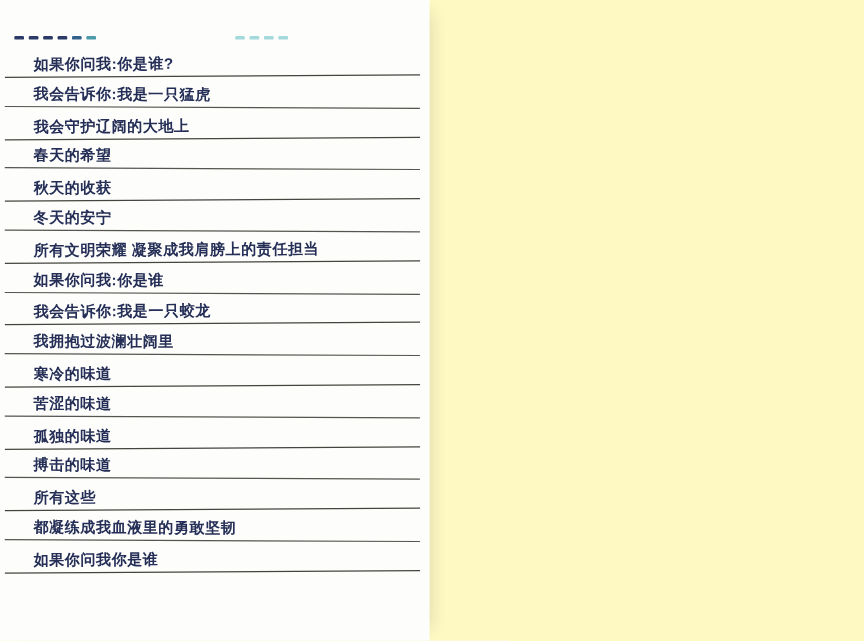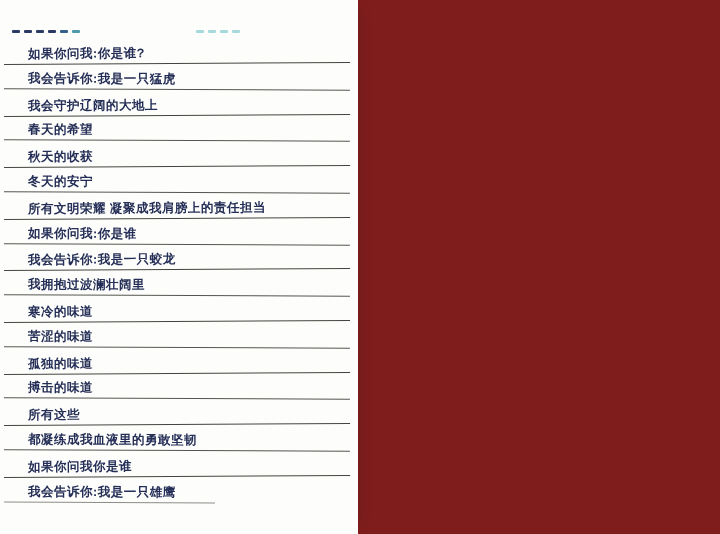--- a/index.html
+++ b/index.html
@@ -1,17 +1,17 @@
 <!DOCTYPE html>
 <html><head>
 <meta charset="utf-8">
 <style>
   html,body{margin:0;padding:0;width:720px;height:534px;overflow:hidden;
     background:#f6f6f4;font-family:"Liberation Sans","DejaVu Sans",sans-serif;}
-  .canvas{position:relative;width:720px;height:534px;background:#7f1d1d;}
+  .canvas{position:relative;width:720px;height:534px;background:#fef9c3;}
 
   
   .left-page{position:absolute;left:0;top:0;width:358px;height:534px;
     background:#fdfdfb;box-shadow:10px 0 14px -10px rgba(0,0,0,.14);}
   .dash-group{position:absolute;display:flex;gap:4px;}
   .dash{width:8px;height:3px;border-radius:1px;}
   .dash.dark{background:#2b3a66;}
   .dash.dark:nth-child(5){background:#35628c;}
   .dash.dark:nth-child(6){background:#4d9aab;}
   .dash.teal{background:#a4dadc;height:2.6px;}
@@ -84,19 +84,18 @@
       <div class="lp-line">如果你问我:你是谁</div>
       <div class="lp-line">我会告诉你:我是一只蛟龙</div>
       <div class="lp-line">我拥抱过波澜壮阔里</div>
       <div class="lp-line">寒冷的味道</div>
       <div class="lp-line">苦涩的味道</div>
       <div class="lp-line">孤独的味道</div>
       <div class="lp-line">搏击的味道</div>
       <div class="lp-line">所有这些</div>
       <div class="lp-line">都凝练成我血液里的勇敢坚韧</div>
       <div class="lp-line">如果你问我你是谁</div>
-      <div class="lp-line short">我会告诉你:我是一只雄鹰</div>
     </div>
   </div>
 
 
 
 </div>
 
 </body></html>

